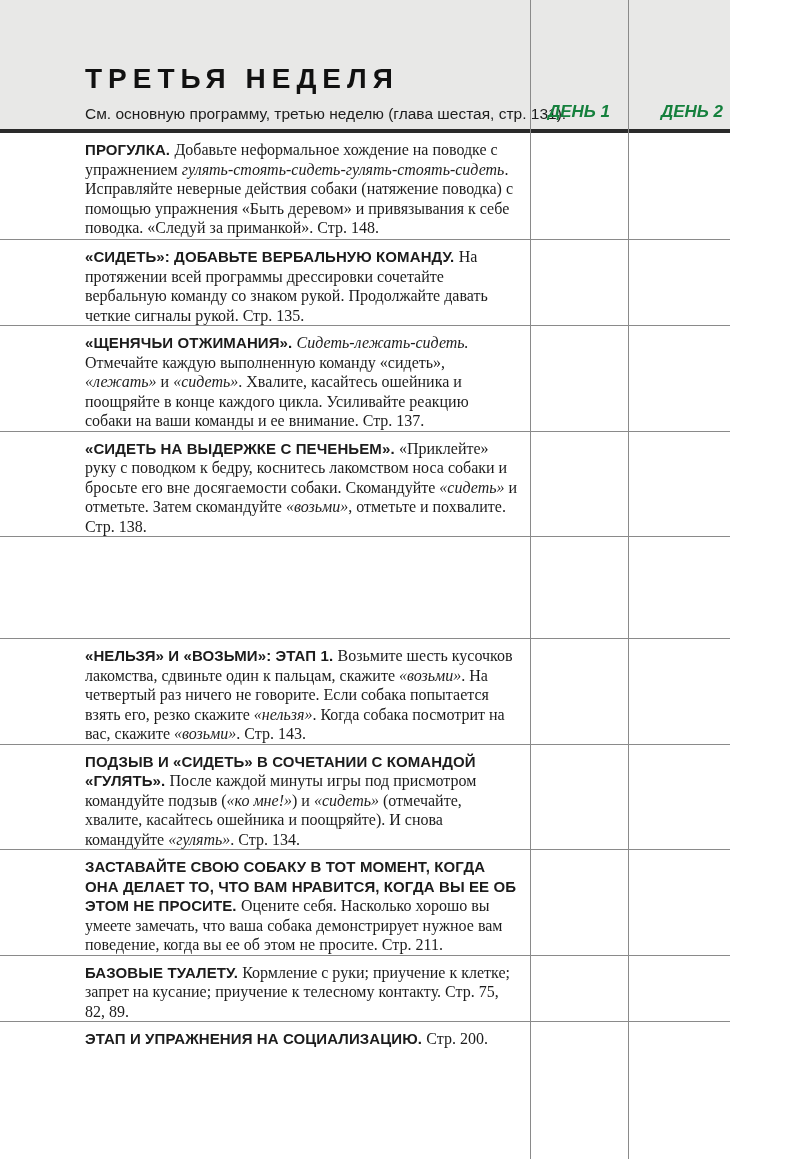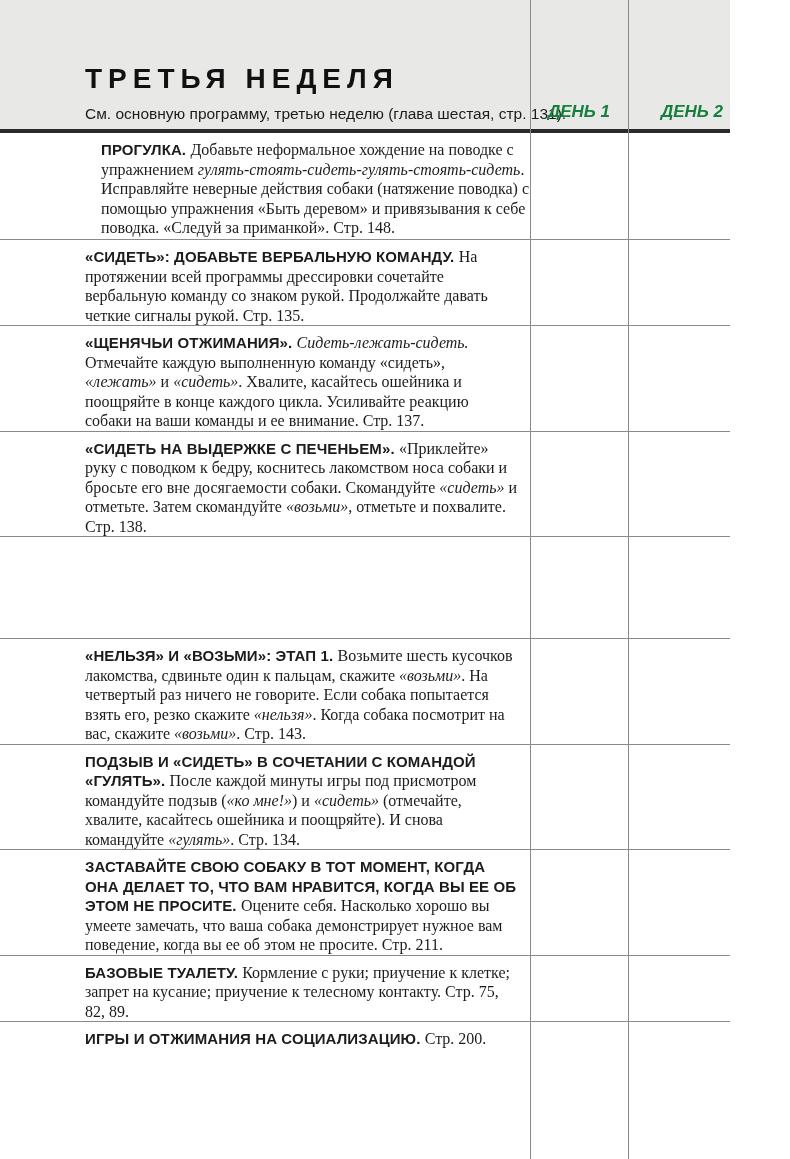--- a/index.html
+++ b/index.html
@@ -77,21 +77,21 @@
     left: 0; right: 0;
     z-index: 1;
   }
   .row {
     position: relative;
     box-sizing: border-box;
     border-bottom: 1px solid #8a8a8a;
     padding-top: 7px;
   }
   .row:last-child { border-bottom: none; }
-  .row:nth-child(1)  { min-height: 107px; padding-left: 16px; }
+  .row:nth-child(1)  { min-height: 107px; }
   .row:nth-child(2)  { min-height: 83px;  }
   .row:nth-child(3)  { min-height: 102px; }
   .row:nth-child(4)  { min-height: 102px; }
   .row:nth-child(5)  { min-height: 102px; }
   .row:nth-child(6)  { min-height: 102px; }
   .row:nth-child(7)  { min-height: 102px; }
   .row:nth-child(8)  { min-height: 104px; }
   .row:nth-child(9)  { min-height: 48px;  }
   .row:nth-child(10) { min-height: 63px;  }
   .row:nth-child(11) { min-height: 56px;  }
@@ -173,19 +173,19 @@
         <div class="row-text"><span class="seg-bold">ЗАСТАВАЙТЕ СВОЮ СОБАКУ В ТОТ МОМЕНТ, КОГДА ОНА ДЕЛАЕТ ТО, ЧТО ВАМ НРАВИТСЯ, КОГДА ВЫ ЕЕ ОБ ЭТОМ НЕ ПРОСИТЕ. </span><span class="seg-normal">Оцените себя. Насколько хорошо вы умеете замечать, что ваша собака демонстрирует нужное вам поведение, когда вы ее об этом не просите. Стр. 211.</span></div>
         <div class="day-cell c1"></div>
         <div class="day-cell c2"></div>
       </div>
       <div class="row">
         <div class="row-text"><span class="seg-bold">БАЗОВЫЕ ТУАЛЕТУ. </span><span class="seg-normal">Кормление с руки; приучение к клетке; запрет на кусание; приучение к телесному контакту. Стр. 75, 82, 89.</span></div>
         <div class="day-cell c1"></div>
         <div class="day-cell c2"></div>
       </div>
       <div class="row">
-        <div class="row-text"><span class="seg-bold">ИГРЫ И ОТЖИМАНИЯ НА СОЦИАЛИЗАЦИЮ. </span><span class="seg-normal">Стр. 200.</span></div>
+        <div class="row-text"><span class="seg-bold">ЭТАП И УПРАЖНЕНИЯ НА СОЦИАЛИЗАЦИЮ. </span><span class="seg-normal">Стр. 200.</span></div>
         <div class="day-cell c1"></div>
         <div class="day-cell c2"></div>
       </div>
     </div>
 
 </div>
 
 </body></html>

